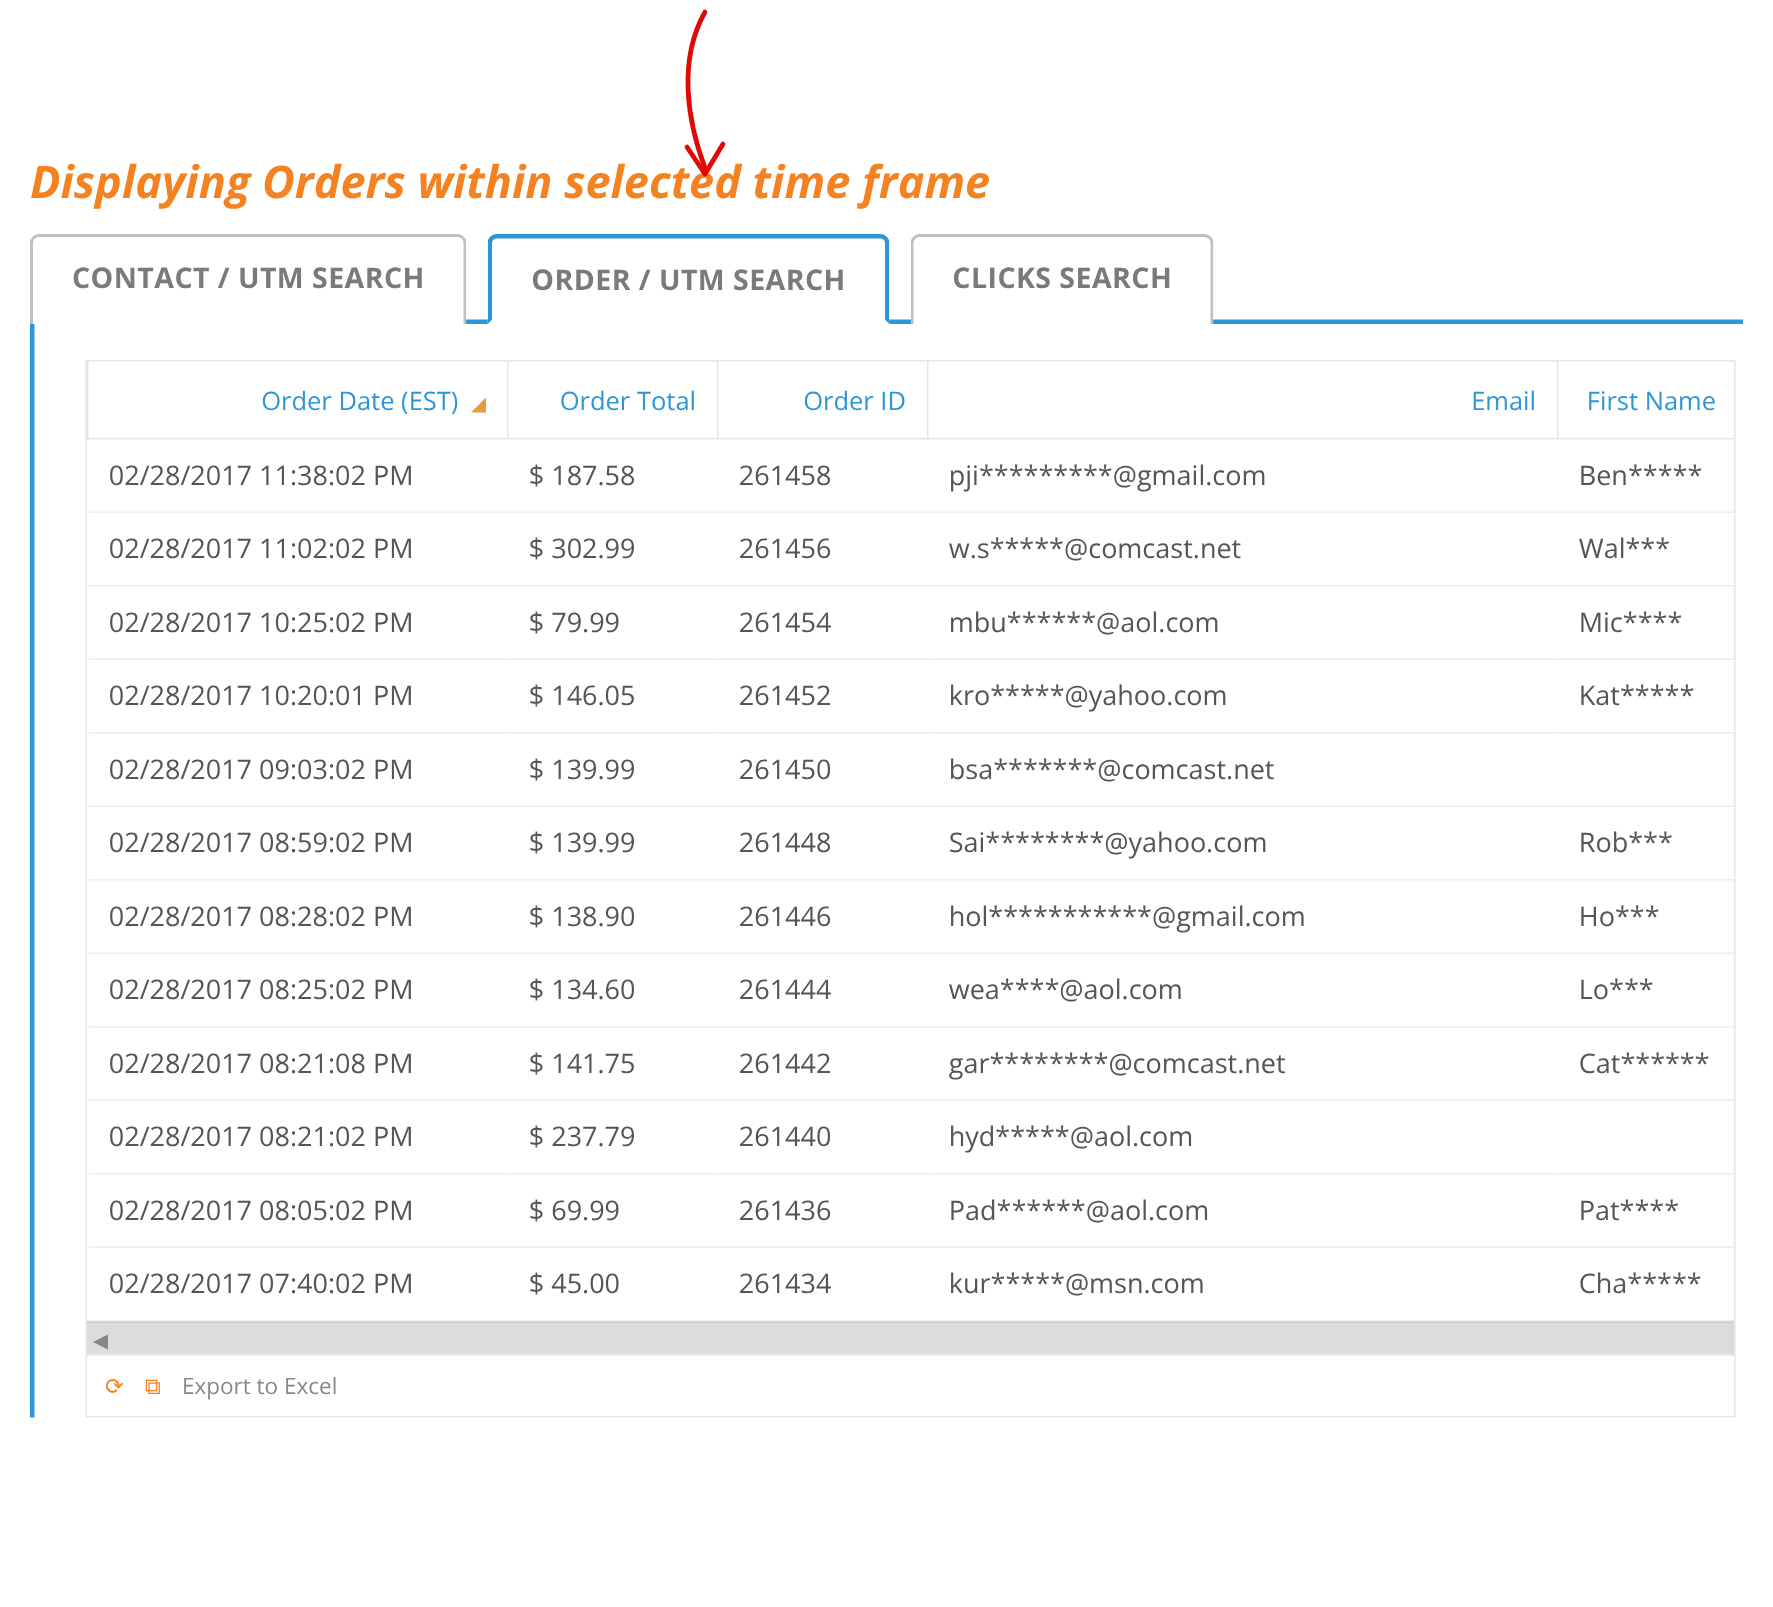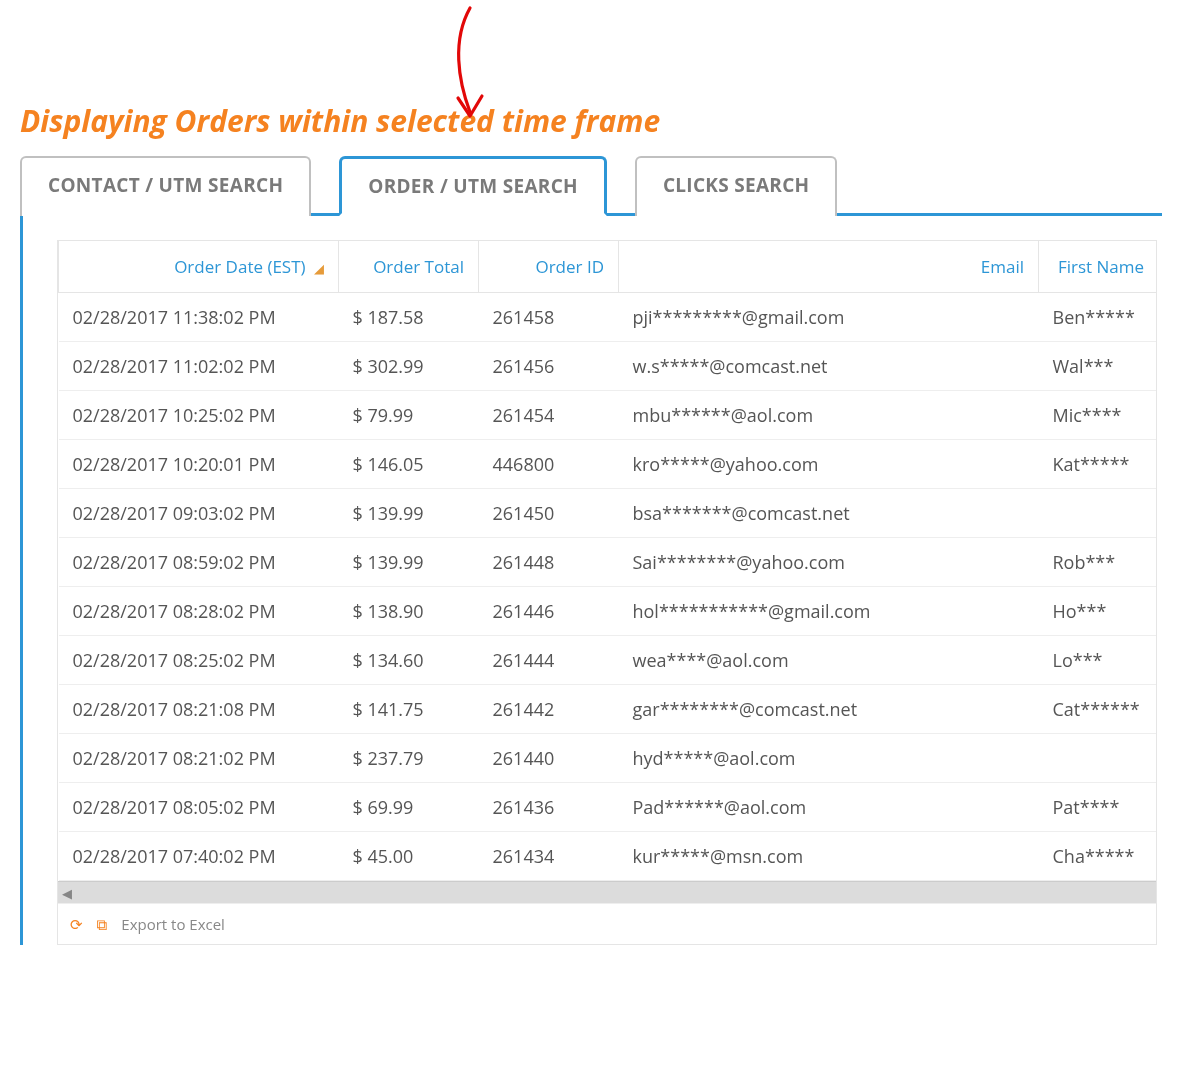--- a/index.html
+++ b/index.html
@@ -22,21 +22,21 @@
     .page-title {
       color: #f58220;
       font-style: italic;
       font-weight: 700;
       font-size: 30px;
       margin-top: 90px;
       margin-bottom: 12px;
     }
     .tabs {
       display: flex;
-      gap: 28px;
+      gap: 14px;
       border-bottom: 3px solid #2d96d6;
     }
     .tab {
       border: 2px solid #c0c0c0;
       border-bottom: none;
       border-top-left-radius: 6px;
       border-top-right-radius: 6px;
       padding: 14px 26px;
       background: #fff;
       color: #7a7a7a;
@@ -188,21 +188,21 @@
             <tr>
               <td>02/28/2017 10:25:02 PM</td>
               <td>$ 79.99</td>
               <td>261454</td>
               <td>mbu******@aol.com</td>
               <td>Mic****</td>
             </tr>
             <tr>
               <td>02/28/2017 10:20:01 PM</td>
               <td>$ 146.05</td>
-              <td>446800</td>
+              <td>261452</td>
               <td>kro*****@yahoo.com</td>
               <td>Kat*****</td>
             </tr>
             <tr>
               <td>02/28/2017 09:03:02 PM</td>
               <td>$ 139.99</td>
               <td>261450</td>
               <td>bsa*******@comcast.net</td>
               <td></td>
             </tr>

